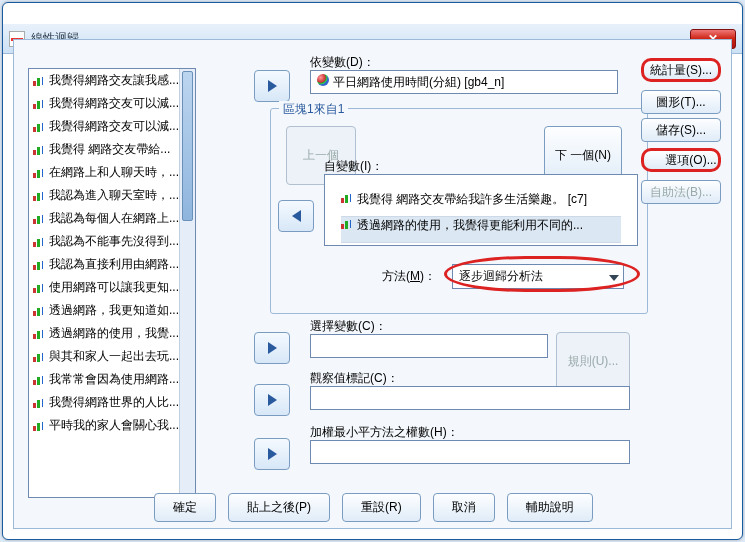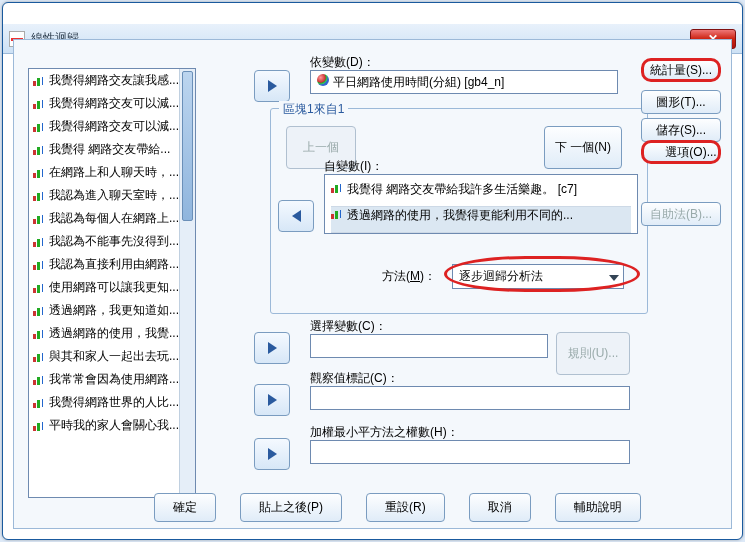--- a/index.html
+++ b/index.html
@@ -28,32 +28,32 @@
 .label { position: absolute; }
 .field { position: absolute; background: #fff; border: 1px solid #6e8ab0; padding: 3px 6px; overflow: hidden; }
 
 .arrow-btn { position: absolute; width: 36px; height: 32px; background: linear-gradient(#f4f9ff,#d7e7f7); border: 1px solid #7a9cc0; border-radius: 4px; display: flex; align-items: center; justify-content: center; cursor: pointer; }
 .arrow-right { width: 0; height: 0; border-top: 6px solid transparent; border-bottom: 6px solid transparent; border-left: 9px solid #2a5a9e; }
 .arrow-left { width: 0; height: 0; border-top: 6px solid transparent; border-bottom: 6px solid transparent; border-right: 9px solid #2a5a9e; }
 
 .groupbox { position: absolute; border: 1px solid #9cb9d8; border-radius: 3px; }
 .groupbox-title { position: absolute; top: -8px; left: 8px; background: #f4f8fc; padding: 0 4px; color: #2a5a9e; }
 
-.btn { position: absolute; background: linear-gradient(#fdfeff,#e0ecf8); border: 1px solid #7a9cc0; border-radius: 4px; text-align: center; padding: 12px 10px; cursor: pointer; }
+.btn { position: absolute; background: linear-gradient(#fdfeff,#e0ecf8); border: 1px solid #7a9cc0; border-radius: 4px; text-align: center; padding: 20px 10px; cursor: pointer; }
 .btn.disabled { color: #9aa; border-color: #b0c0d0; background: #edf2f8; }
 
 .side-btn { position: absolute; right: 10px; width: 80px; height: 24px; background: linear-gradient(#fdfeff,#e0ecf8); border: 1px solid #7a9cc0; border-radius: 4px; text-align: center; line-height: 22px; cursor: pointer; }
 .side-btn.hl { border: 3px solid #d22; line-height: 18px; border-radius: 10px; }
-.side-btn.disabled { color: #9aa; margin-top: 22px; }
+.side-btn.disabled { color: #9aa; }
 
 .combo { position: absolute; background: #fff; border: 1px solid #6e8ab0; padding: 3px 22px 3px 6px; }
 .combo::after { content: ""; position: absolute; right: 4px; top: 50%; margin-top: -2px; border-left: 5px solid transparent; border-right: 5px solid transparent; border-top: 6px solid #345; }
 .hl-oval { position: absolute; border: 3px solid #d22; border-radius: 50%/60%; pointer-events: none; }
 
-.bottom-btns { position: absolute; bottom: 6px; left: 140px; display: flex; gap: 24px; }
+.bottom-btns { position: absolute; bottom: 6px; left: 140px; display: flex; gap: 12px; }
 .bottom-btns .b { background: linear-gradient(#fdfeff,#e0ecf8); border: 1px solid #7a9cc0; border-radius: 4px; padding: 5px 18px; cursor: pointer; }
 
 .underline { text-decoration: underline; }
 </style>
 </head>
 <body>
 
 <div class="window">
   <div class="titlebar">
     <span class="icon"></span>
@@ -147,21 +147,21 @@
     <div class="groupbox" style="left:256px; top:68px; width:378px; height:206px;">
       <span class="groupbox-title">區塊1來自1</span>
     </div>
     <div class="btn disabled" style="left:272px; top:86px; width:70px;"><span>上一個</span></div>
     <div class="btn" style="left:530px; top:86px; width:78px;"><span>下 一個(N)</span></div>
 
     <span class="label" style="left:310px; top:118px;">自變數(I)：</span>
     <div class="arrow-btn" style="left:264px; top:160px;">
         <div class="arrow-left"></div>
       </div>
-    <div class="field" style="left:310px; top:134px; width:314px; height:60px; padding:6px;">
+    <div class="field" style="left:310px; top:134px; width:314px; height:72px; padding:16px;">
       <div id="iv-items">
           <div class="item" style="background: rgb(255, 255, 255); height: 26px; border-bottom: 1px solid rgb(205, 217, 230);"><span class="bar-icon"></span><span>我覺得 網路交友帶給我許多生活樂趣。 [c7]</span></div>
           <div class="item" style="background: rgb(219, 231, 242); height: 26px; border-bottom: 1px solid rgb(205, 217, 230);"><span class="bar-icon"></span><span>透過網路的使用，我覺得更能利用不同的...</span></div>
         </div>
     </div>
 
     <span class="label" style="left:368px; top:228px;">方法(<span class="underline">M</span>)：</span>
     <div class="combo" style="left:438px; top:224px; width:172px;">
       <span>逐步迴歸分析法</span>
     </div>
@@ -182,21 +182,21 @@
 
     <span class="label" style="left:296px; top:384px;">加權最小平方法之權數(H)：</span>
     <div class="arrow-btn" style="left:240px; top:398px;">
         <div class="arrow-right"></div>
       </div>
     <div class="field" style="left:296px; top:400px; width:320px; height:24px;"></div>
 
     <div class="side-btn hl" style="top:18px;"><span>統計量(S)...</span></div>
     <div class="side-btn" style="top:50px;"><span>圖形(T)...</span></div>
     <div class="side-btn" style="top:78px;"><span>儲存(S)...</span></div>
-    <div class="side-btn hl" style="top:100px;padding-left:20px;"><span>選項(O)...</span></div>
+    <div class="side-btn hl" style="top:108px;padding-left:20px;"><span>選項(O)...</span></div>
     <div class="side-btn disabled" style="top:140px;"><span>自助法(B)...</span></div>
 
     <div class="bottom-btns">
       <div class="b"><span>確定</span></div>
       <div class="b"><span>貼上之後(P)</span></div>
       <div class="b"><span>重設(R)</span></div>
       <div class="b"><span>取消</span></div>
       <div class="b"><span>輔助說明</span></div>
     </div>
 

